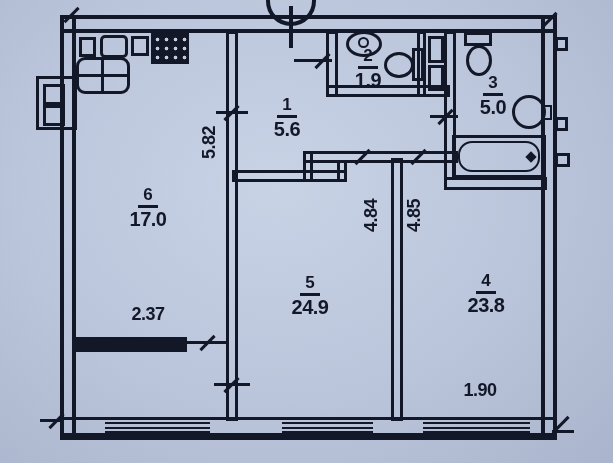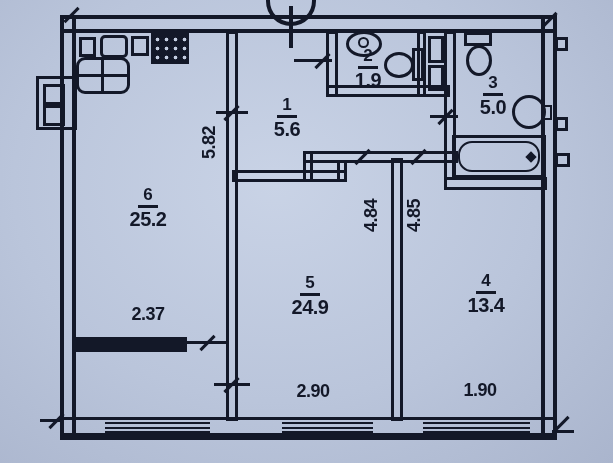--- a/index.html
+++ b/index.html
@@ -130,31 +130,30 @@
   <div class="lbl" style="left:338px;top:47px;">
     <div class="num">2</div>
     <div class="area">1.9</div>
   </div>
   <div class="lbl" style="left:463px;top:74px;">
     <div class="num">3</div>
     <div class="area">5.0</div>
   </div>
   <div class="lbl" style="left:456px;top:272px;">
     <div class="num">4</div>
-    <div class="area">13.4</div>
+    <div class="area">23.8</div>
   </div>
   <div class="lbl" style="left:280px;top:274px;">
     <div class="num">5</div>
     <div class="area">24.9</div>
   </div>
   <div class="lbl" style="left:118px;top:186px;">
     <div class="num">6</div>
-    <div class="area">25.2</div>
+    <div class="area">17.0</div>
   </div>
 
   <div class="dim vert" style="left:179px;top:132px;">5.82</div>
   <div class="dim" style="left:118px;top:304px;">2.37</div>
   <div class="dim vert" style="left:341px;top:205px;">4.84</div>
   <div class="dim vert" style="left:384px;top:205px;">4.85</div>
-  <div class="dim" style="left:283px;top:381px;">2.90</div>
   <div class="dim" style="left:450px;top:380px;">1.90</div>
 
 </div>
 
 </body></html>

